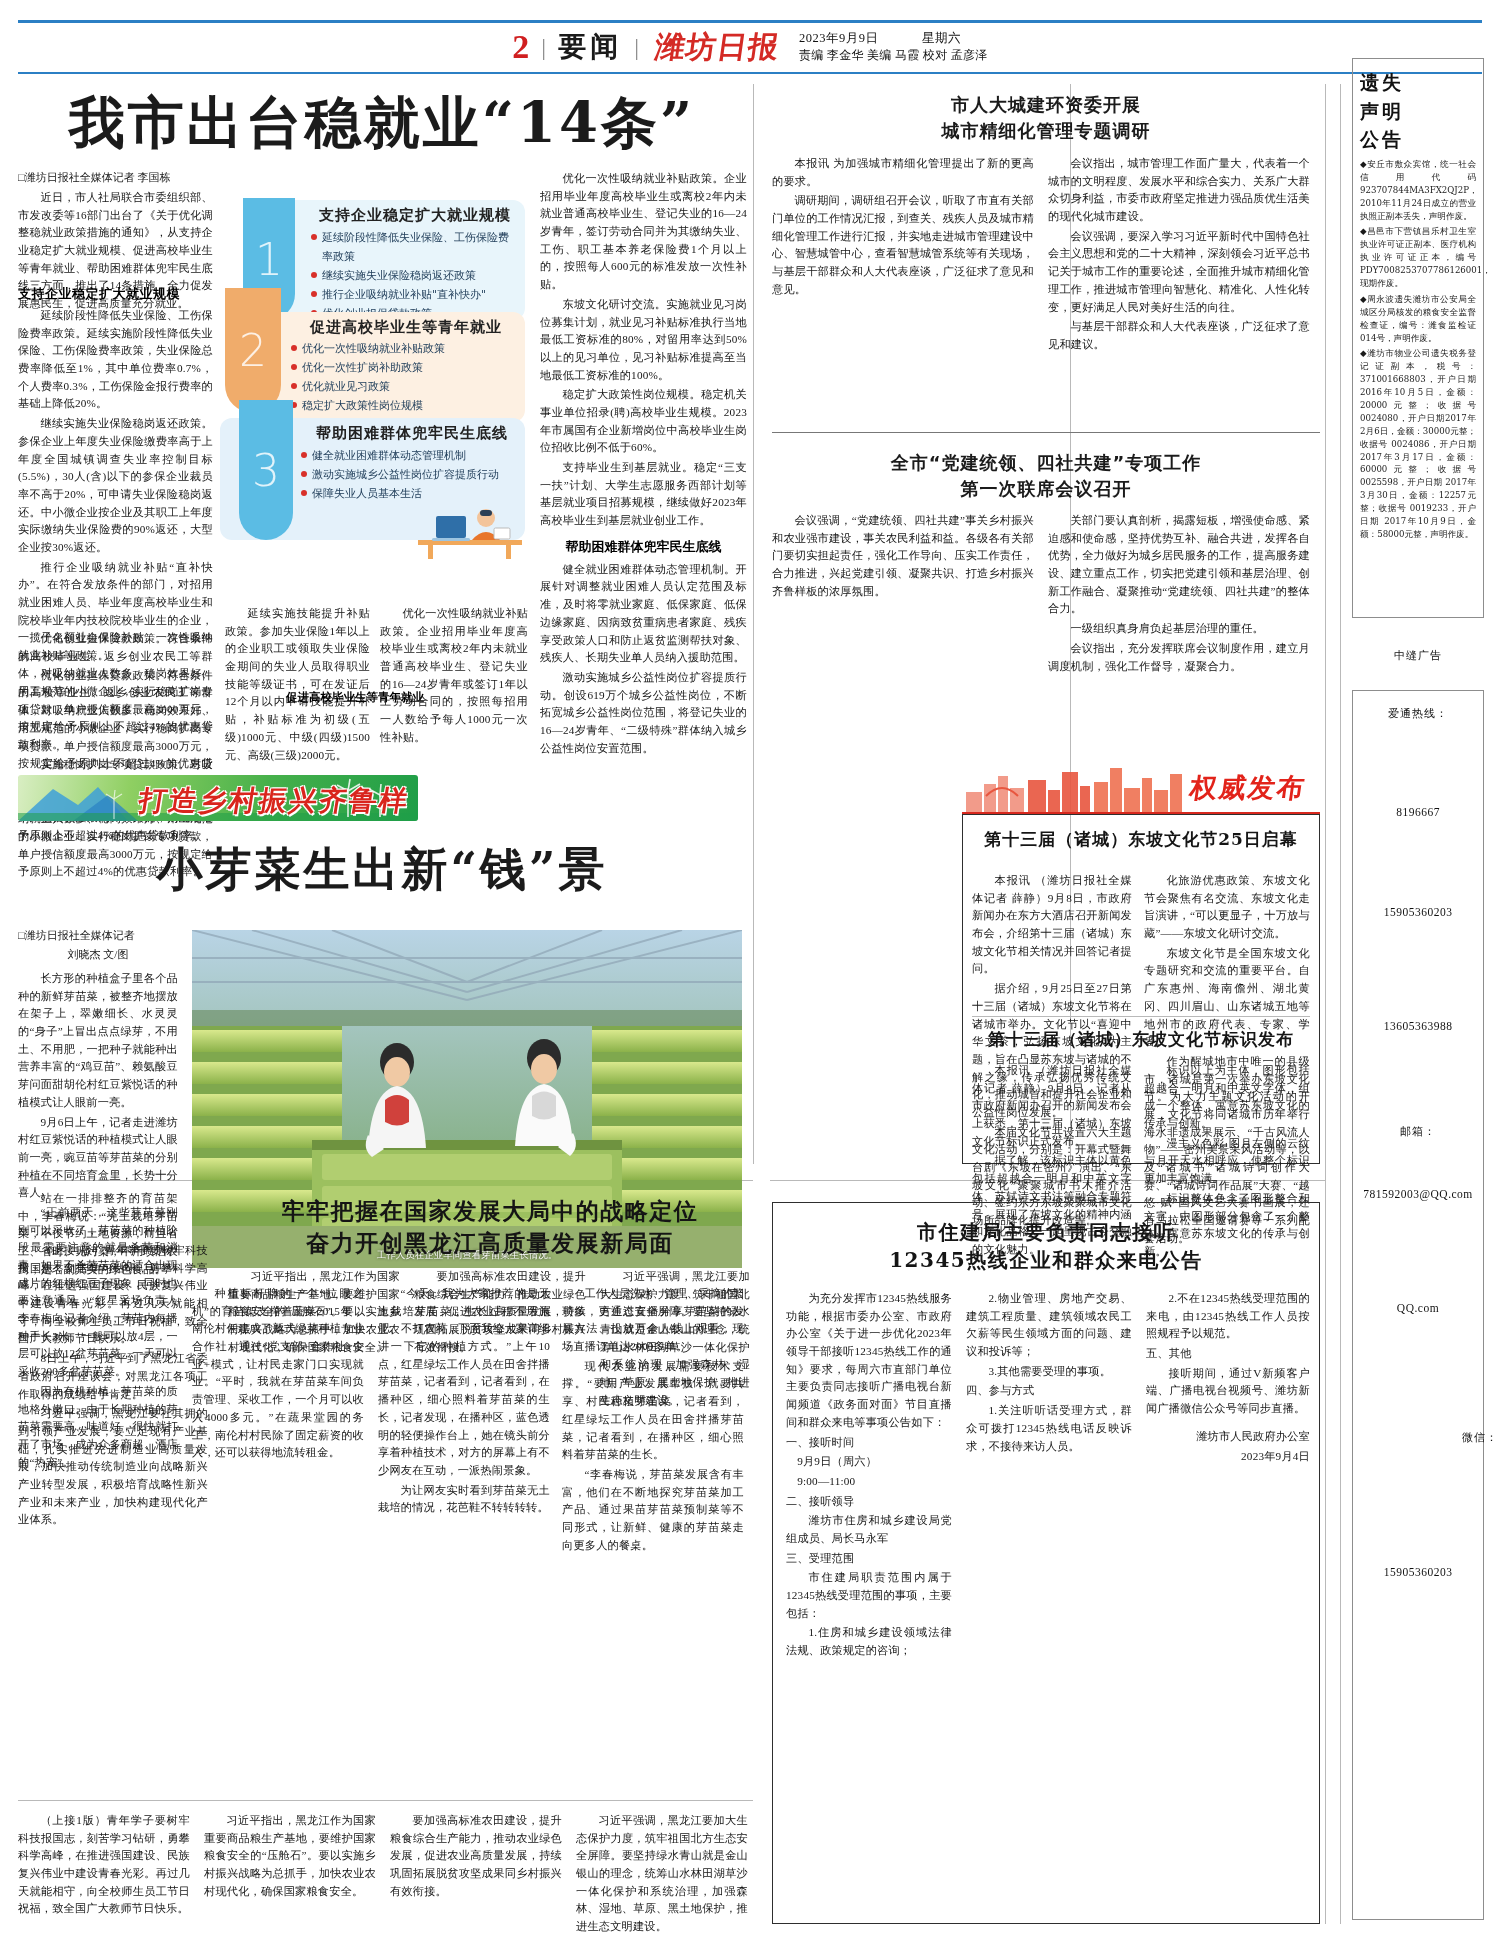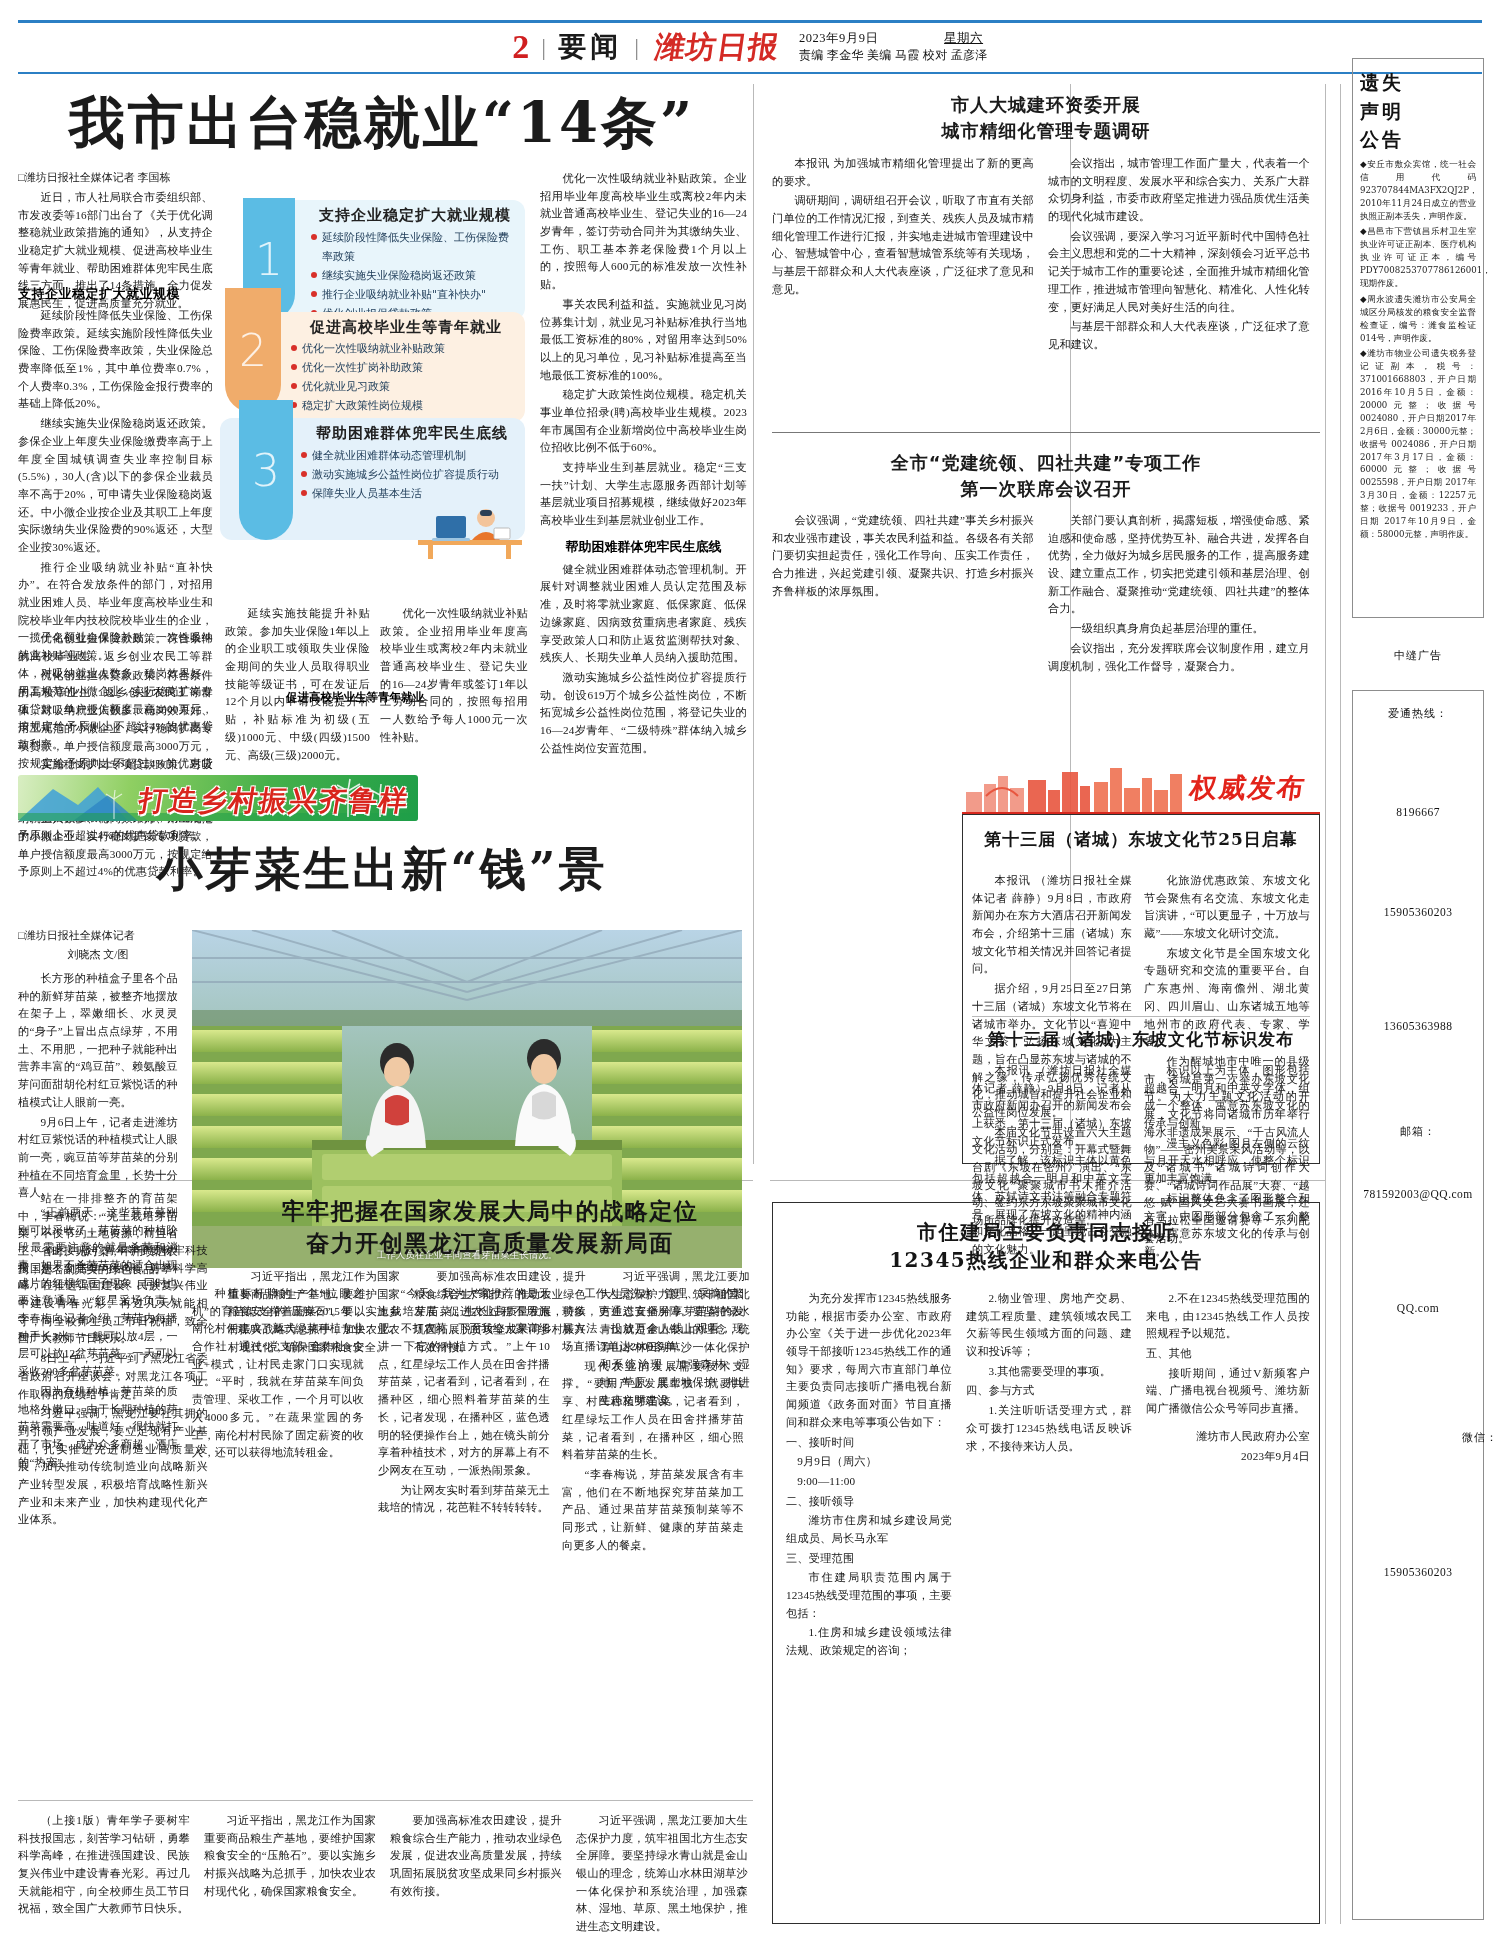--- a/index.html
+++ b/index.html
@@ -13,21 +13,21 @@
   .mast-rule-top{position:absolute;left:18px;top:20px;width:1464px;height:3px;background:#2b7fc4;}
   .mast-rule-bot{position:absolute;left:18px;top:72px;width:1464px;height:2px;background:#2b7fc4;}
   .mast-inner{position:absolute;left:0;top:22px;width:1500px;height:50px;display:flex;align-items:center;justify-content:center;}
   .pagenum{font-family:"Liberation Serif",serif;font-size:34px;font-weight:bold;color:#d01f20;line-height:1;}
   .mast-sep{color:#8a8a8a;font-size:24px;margin:0 12px;font-weight:300;}
   .mast-section{font-size:28px;font-weight:bold;letter-spacing:4px;color:#1a1a1a;}
   .mast-logo{font-size:30px;font-weight:bold;color:#d42a25;letter-spacing:1px;
       font-family:"DejaVu Serif",serif;transform:skewX(-8deg);margin:0 4px;}
   .mast-meta{margin-left:16px;line-height:1.35;}
   .mast-meta .r1{font-size:12.5px;color:#111;letter-spacing:.5px;}
-  .mast-meta .r1 .wk{margin-left:62px;text-decoration:underline;}
+  .mast-meta .r1 .wk{margin-left:40px;}
   .mast-meta .r2{font-size:12px;color:#111;letter-spacing:.3px;}
 
   
   .vrule{position:absolute;width:1px;background:#b9b9b9;}
   .hrule{position:absolute;height:1px;background:#b9b9b9;}
 
   
   .ctext{
     font-family:"Liberation Serif","DejaVu Serif",serif;
     font-size:11.2px;line-height:1.58;color:#161616;text-align:justify;
@@ -236,21 +236,21 @@
     <p>延续实施技能提升补贴政策。参加失业保险1年以上的企业职工或领取失业保险金期间的失业人员取得职业技能等级证书，可在发证后12个月以内申请技能提升补贴，补贴标准为初级(五级)1000元、中级(四级)1500元、高级(三级)2000元。</p>
   </div>
   <div style="position:absolute;left:245px;top:690px;width:220px;font-size:11.5px;font-weight:bold;text-align:center;">促进高校毕业生等青年就业</div>
   <div class="ctext" style="position:absolute;left:380px;top:605px;width:148px;">
     <p>优化一次性吸纳就业补贴政策。企业招用毕业年度高校毕业生或离校2年内未就业普通高校毕业生、登记失业的16—24岁青年或签订1年以上劳动合同的，按照每招用一人数给予每人1000元一次性补贴。</p>
   </div>
 
   <div style="position:absolute;left:540px;top:170px;width:207px;">
     <div class="ctext">
       <p>优化一次性吸纳就业补贴政策。企业招用毕业年度高校毕业生或离校2年内未就业普通高校毕业生、登记失业的16—24岁青年，签订劳动合同并为其缴纳失业、工伤、职工基本养老保险费1个月以上的，按照每人600元的标准发放一次性补贴。</p>
-      <p>事关农民利益和益。实施就业见习岗位募集计划，就业见习补贴标准执行当地最低工资标准的80%，对留用率达到50%以上的见习单位，见习补贴标准提高至当地最低工资标准的100%。</p>
+      <p>东坡文化研讨交流。实施就业见习岗位募集计划，就业见习补贴标准执行当地最低工资标准的80%，对留用率达到50%以上的见习单位，见习补贴标准提高至当地最低工资标准的100%。</p>
       <p>稳定扩大政策性岗位规模。稳定机关事业单位招录(聘)高校毕业生规模。2023年市属国有企业新增岗位中高校毕业生岗位招收比例不低于60%。</p>
       <p>支持毕业生到基层就业。稳定“三支一扶”计划、大学生志愿服务西部计划等基层就业项目招募规模，继续做好2023年高校毕业生到基层就业创业工作。</p>
     </div>
     <div style="font-size:13px;font-weight:bold;text-align:center;margin:8px 0 5px;">帮助困难群体兜牢民生底线</div>
     <div class="ctext">
       <p>健全就业困难群体动态管理机制。开展针对调整就业困难人员认定范围及标准，及时将零就业家庭、低保家庭、低保边缘家庭、因病致贫重病患者家庭、残疾享受政策人口和防止返贫监测帮扶对象、残疾人、长期失业单人员纳入援助范围。</p>
       <p>激动实施城乡公益性岗位扩容提质行动。创设619万个城乡公益性岗位，不断拓宽城乡公益性岗位范围，将登记失业的16—24岁青年、“二级特殊”群体纳入城乡公益性岗位安置范围。</p>
     </div>
   </div>
 

